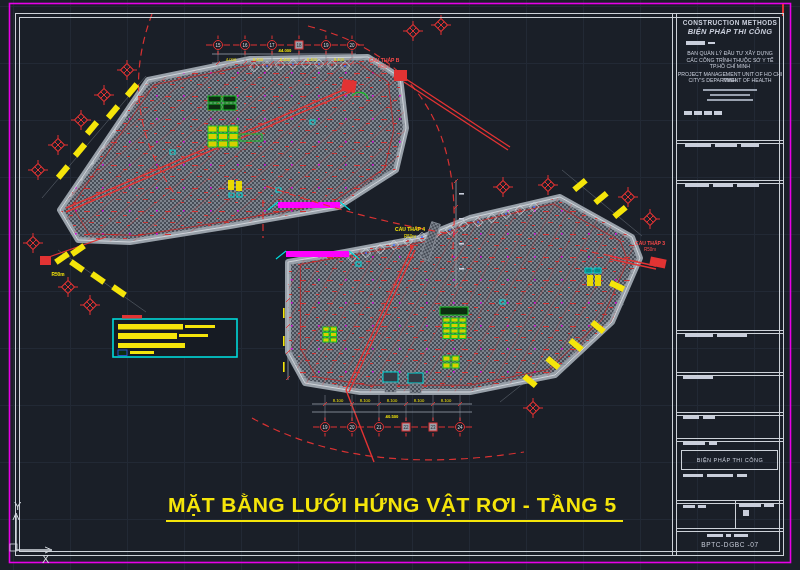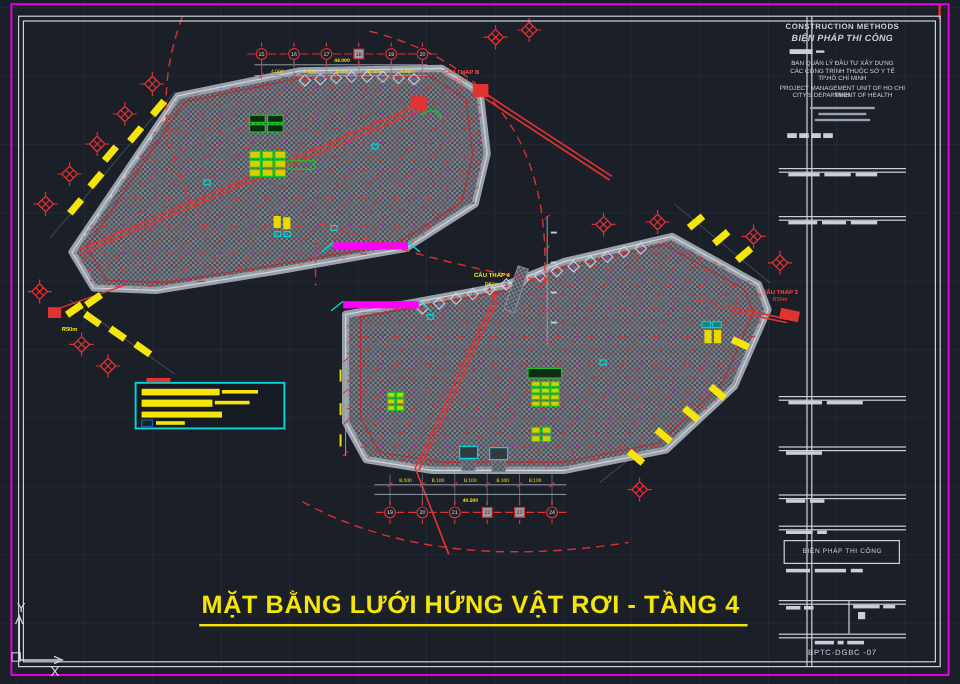--- a/index.html
+++ b/index.html
@@ -1,21 +1,21 @@
 <!DOCTYPE html>
 <html><head>
 <meta charset="utf-8">
 <style>
   html,body{margin:0;padding:0;background:#10141b;}
   .stage{position:relative;width:800px;height:570px;background:#1a1f28;overflow:hidden;
     font-family:"Liberation Sans",sans-serif;
     background-image:linear-gradient(#222935 1px,transparent 1px),linear-gradient(90deg,#222935 1px,transparent 1px);
     background-size:57px 57px;background-position:13px 6px;}
   svg text{font-family:"Liberation Sans",sans-serif;}
-  .tb{position:absolute;left:649px;top:14px;width:106px;height:541px;color:#c9cedb;}
+  .tb{position:absolute;left:677px;top:14px;width:106px;height:541px;color:#c9cedb;}
   .tb .row{position:absolute;left:0;width:100%;text-align:center;}
   .tb-div{position:absolute;left:0;width:100%;height:4px;border-top:1px solid #cdd2d9;border-bottom:1px solid #cdd2d9;box-sizing:border-box;}
   .tb-bar{position:absolute;background:#c9cedb;}
   .tb-vline{position:absolute;width:1px;background:#cdd2d9;}
   .tb-box{position:absolute;border:1px solid #cdd2d9;box-sizing:border-box;}
   .company-en{top:5px;font-size:6.5px;font-weight:bold;letter-spacing:.4px;}
   .company-vi{top:13px;font-size:7.5px;font-weight:bold;font-style:italic;letter-spacing:.3px;}
   .owner{font-size:5.2px;line-height:6.4px;color:#c9cedb;}
   .stage-label{font-size:5.5px;letter-spacing:.5px;}
   .dno{font-size:6.5px;letter-spacing:.6px;}
@@ -515,15 +515,15 @@
   <div class="tb-bar" style="left:66px;top:496px;width:6px;height:6px;"></div>
 
   <div class="tb-div" style="top:514px;"></div>
   <div class="tb-bar" style="left:30px;top:520px;width:16px;height:3px;"></div>
   <div class="tb-bar" style="left:49px;top:520px;width:5px;height:3px;"></div>
   <div class="tb-bar" style="left:57px;top:520px;width:14px;height:3px;"></div>
   <div class="row dno" style="top:527px">BPTC-DGBC -07</div>
 </div>
 
 
-<div class="main-title">MẶT BẰNG  LƯỚI HỨNG VẬT RƠI  - TẦNG 4</div>
+<div class="main-title">MẶT BẰNG  LƯỚI HỨNG VẬT RƠI  - TẦNG 5</div>
 
 </div>
 
 </body></html>

